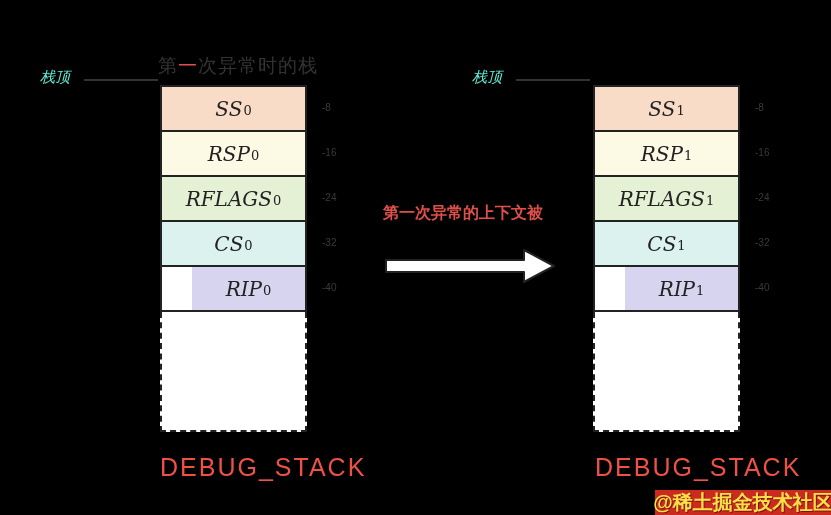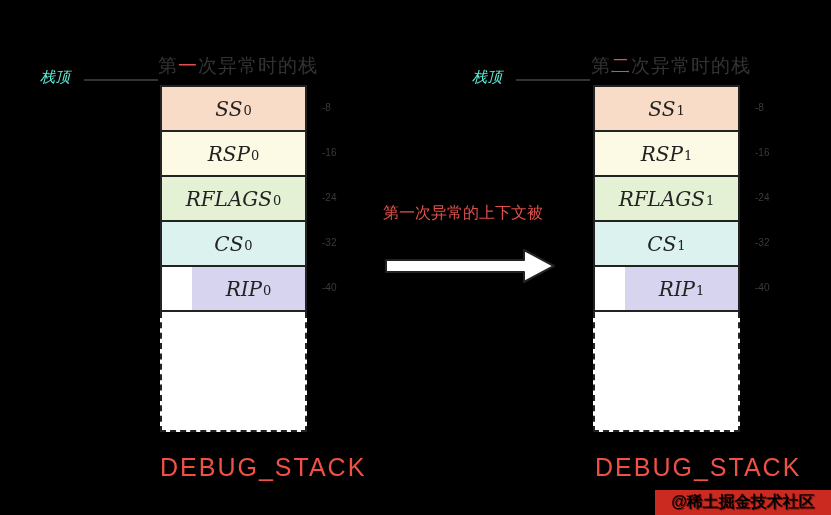--- a/index.html
+++ b/index.html
@@ -24,26 +24,26 @@
   .empty-region{position:absolute;width:143px;background:#fff;
                 border:2px dashed #222;border-top:none;}
 
   .offset-col{position:absolute;width:50px;}
   .offset{height:45px;line-height:45px;font-size:10px;color:#3a3a3a;}
 
   .stack-name{position:absolute;width:147px;font-weight:normal;
               font-size:25px;color:#ef5146;letter-spacing:2px;white-space:nowrap;}
 
   .center-note{position:absolute;left:372px;top:201px;width:182px;text-align:center;
-               color:#e04f4a;font-weight:normal;font-size:16px;line-height:23px;}
+               color:#e04f4a;font-weight:bold;font-size:16px;line-height:23px;}
 
   .arrow-svg{position:absolute;left:384px;top:247px;}
 
   .watermark{position:absolute;left:655px;top:490px;width:176px;height:25px;
-             background:#cb2a20;color:#000000;font-size:16px;font-weight:bold;
+             background:#cb2a20;color:#fde047;font-size:20px;font-weight:bold;
              display:flex;align-items:center;justify-content:center;
              text-shadow:1px 1px 0 #7a120c;white-space:nowrap;}
 </style>
 </head>
 <body>
 
 <div id="canvas">
 
   <div class="stack-title" style="left:158px;top:33px;">
     <span>第</span><span class="red">一</span><span>次异常时的栈</span>
@@ -87,23 +87,20 @@
   <div class="stack-name" style="left:160px;top:453px;">DEBUG_STACK</div>
 
   <div class="center-note">
     <div>第一次异常的上下文被</div>
   </div>
 
   <svg class="arrow-svg" width="174" height="38">
     <polygon points="2,13 140,13 140,3 170,19 140,35 140,25 2,25" fill="#ffffff" stroke="#222222" stroke-width="2" stroke-linejoin="round"></polygon>
   </svg>
 
-  <div class="stack-title" style="left:591px;top:33px;">
-    <span>第</span><span class="red">二</span><span>次异常时的栈</span>
-  </div>
 
   <div class="stacktop-label" style="left:472px;top:68px;">栈顶</div>
   <div class="leader-line" style="left:516px;top:79px;width:74px;"></div>
 
   <div class="stack" style="left:593px;top:85px;">
     <div class="stack-row" style="background: rgb(248, 220, 199);">
         <span>SS</span>
         <sub>1</sub>
       </div>
     <div class="stack-row" style="background: rgb(252, 249, 229);">

